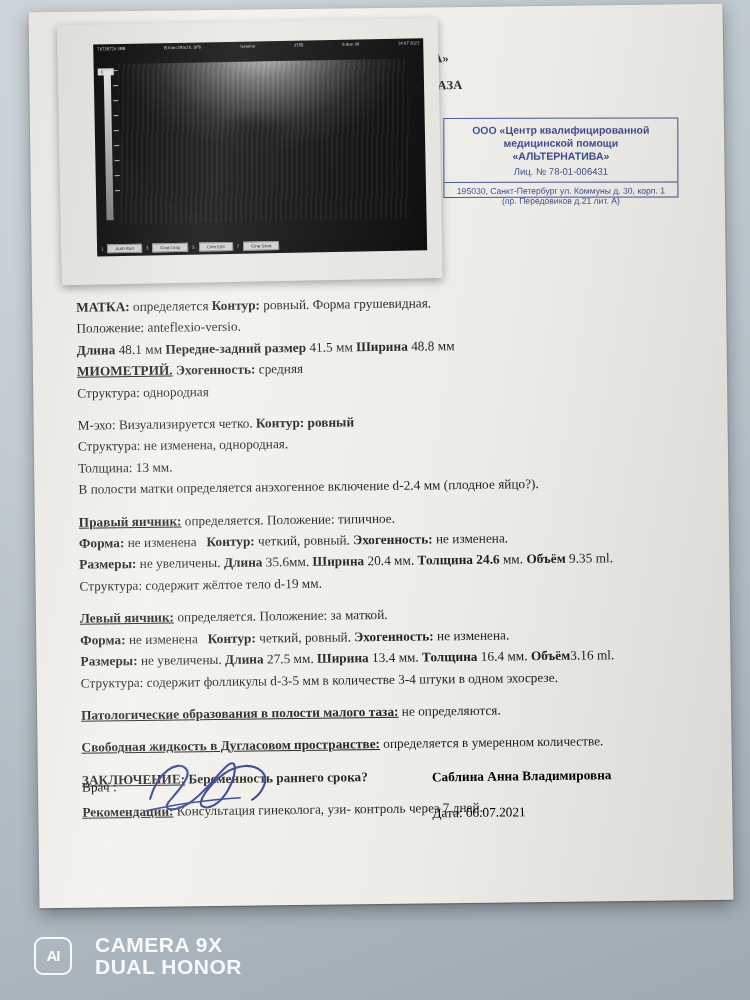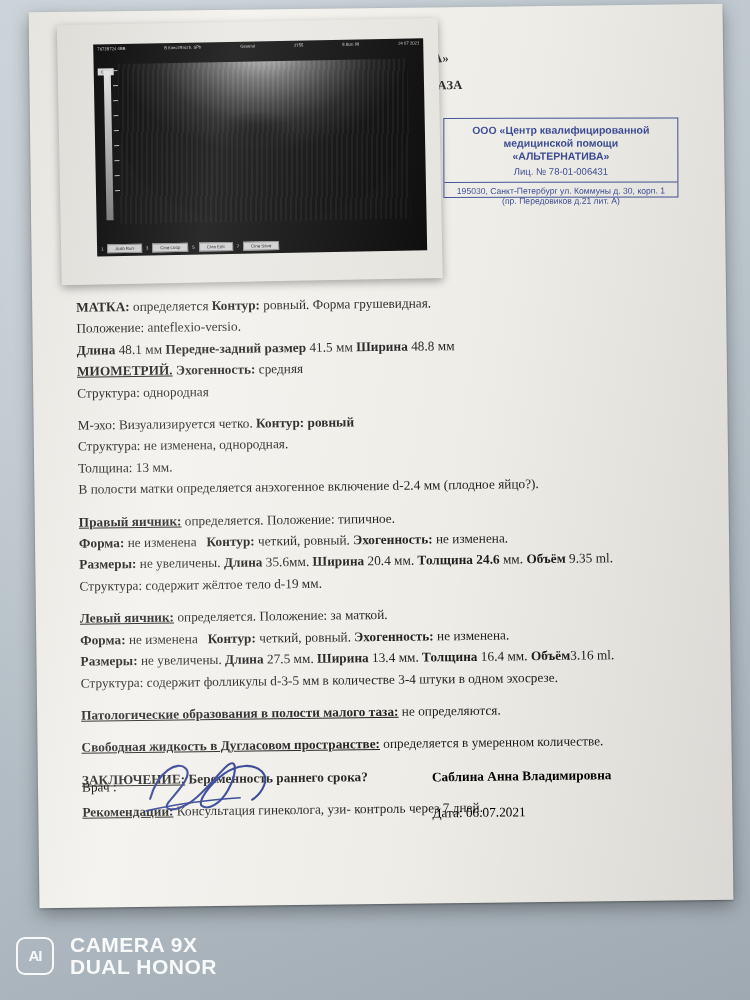--- a/index.html
+++ b/index.html
@@ -121,21 +121,21 @@
   b{font-weight:bold;}
 
   .sig-wrap{position:absolute;left:44px;top:760px;width:605px;font-size:13.3px;}
   .sig-label{position:absolute;left:0;top:8px;}
   .sig-name{position:absolute;left:350px;top:2px;font-weight:bold;}
   .sig-date{position:absolute;left:350px;top:38px;}
   .sig-ink{position:absolute;left:62px;top:-16px;width:150px;height:66px;}
 
   
   .wm{
-    position:absolute;left:16px;bottom:22px;display:flex;align-items:center;gap:16px;
+    position:absolute;left:34px;bottom:22px;display:flex;align-items:center;gap:23px;
     color:#ffffff;opacity:.92;font-family:"Liberation Sans", sans-serif;
   }
   .wm .logo{
     width:34px;height:34px;border:2px solid #fff;border-radius:9px;
     display:flex;align-items:center;justify-content:center;font-size:15px;font-weight:bold;letter-spacing:-1px;
   }
   .wm .t1{font-size:21px;font-weight:bold;letter-spacing:.5px;line-height:1.06;}
   .wm .t2{font-size:21px;font-weight:bold;letter-spacing:.5px;line-height:1.06;}
 </style>
 </head>

